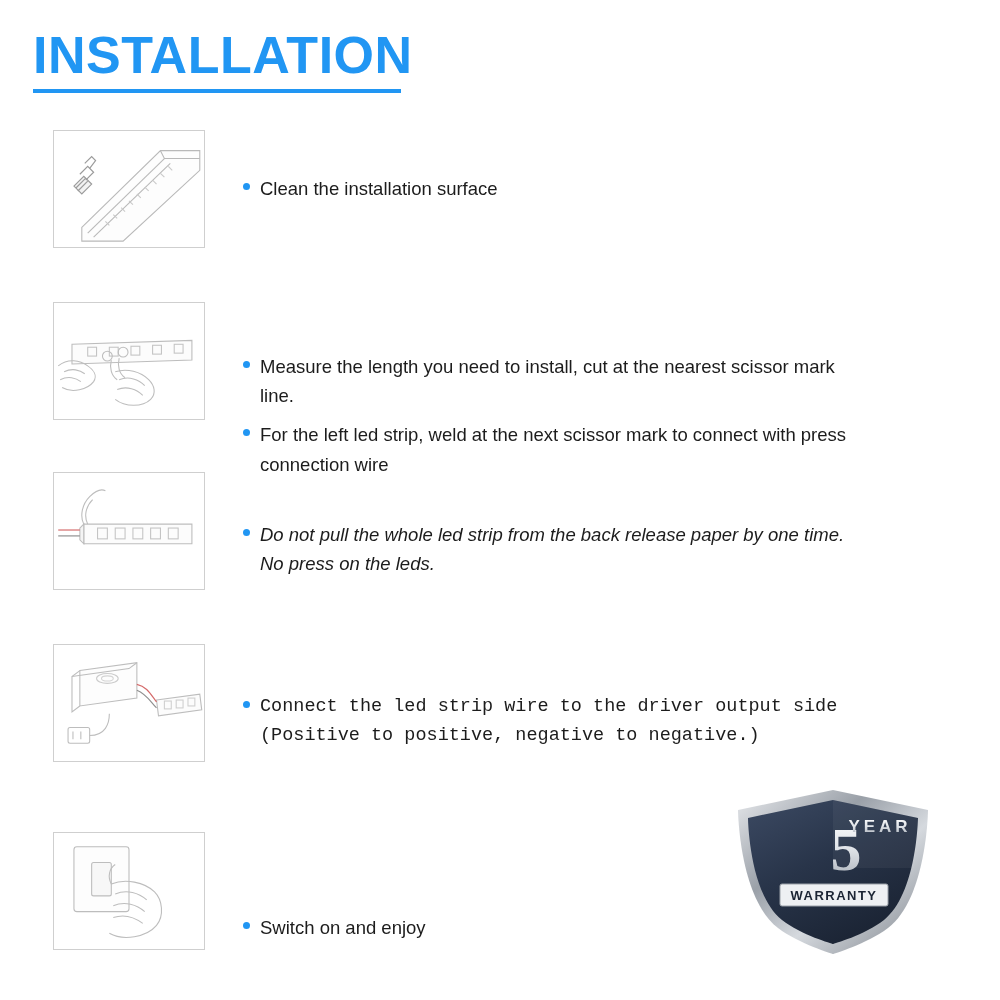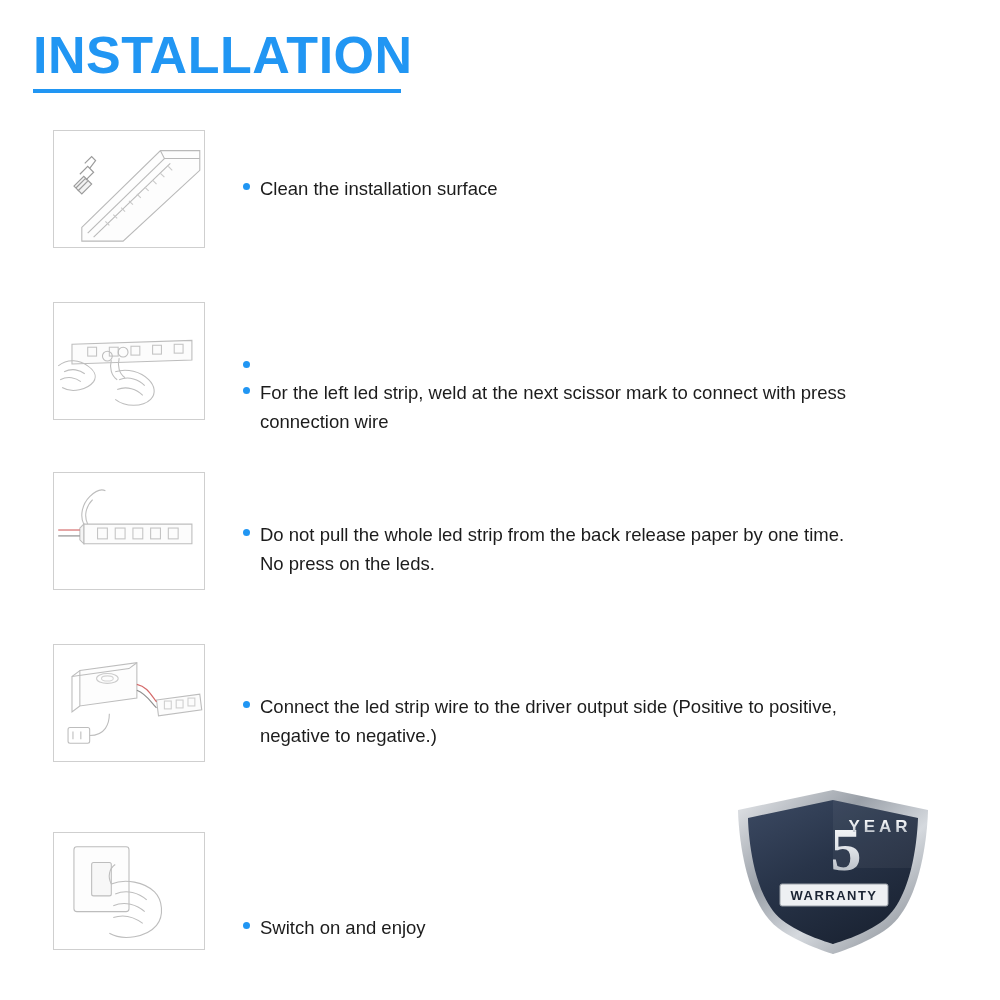--- a/index.html
+++ b/index.html
@@ -96,23 +96,23 @@
     color: #1c1c1c;
     max-width: 600px;
   }
 
   
   .step-1 { height: 172px; }
   .step-1 .bullets { padding-top: 44px; }
   .step-2 { height: 170px; }
   .step-2 .bullets { padding-top: 50px; }
   .step-3 { height: 172px; }
-  .step-3 .bullets { padding-top: 48px; }
+  .step-3 .bullets { padding-top: 48px; font-style: italic; }
   .step-4 { height: 172px; }
-  .step-4 .bullets { padding-top: 48px; }
+  .step-4 .bullets { padding-top: 48px; font-family: Liberation Mono, monospace; }
   .step-5 { height: 150px; align-items: center; }
   .step-5 .bullets { padding-top: 74px; }
 
   
   .warranty {
     position: absolute;
     right: 62px;
     bottom: 42px;
     width: 210px;
     height: 172px;
@@ -192,20 +192,21 @@
             <path d="M58 58 C56 66 58 74 64 78"></path>
             <path d="M66 56 C64 64 66 72 72 76"></path>
             <circle cx="54" cy="54" r="5"></circle>
             <circle cx="70" cy="50" r="5"></circle>
           </g>
         </svg>
       </div>
       <div class="bullets">
         <div class="bullet">
           <span class="dot"></span>
+          <span class="btext">Measure the length you need to install, cut at the nearest scissor mark line.</span>
         </div>
         <div class="bullet">
           <span class="dot"></span>
           <span class="btext">For the left led strip, weld at the next scissor mark to connect with press connection wire</span>
         </div>
       </div>
     </div>
 
     <div class="step step-3">
       <div class="thumb">

